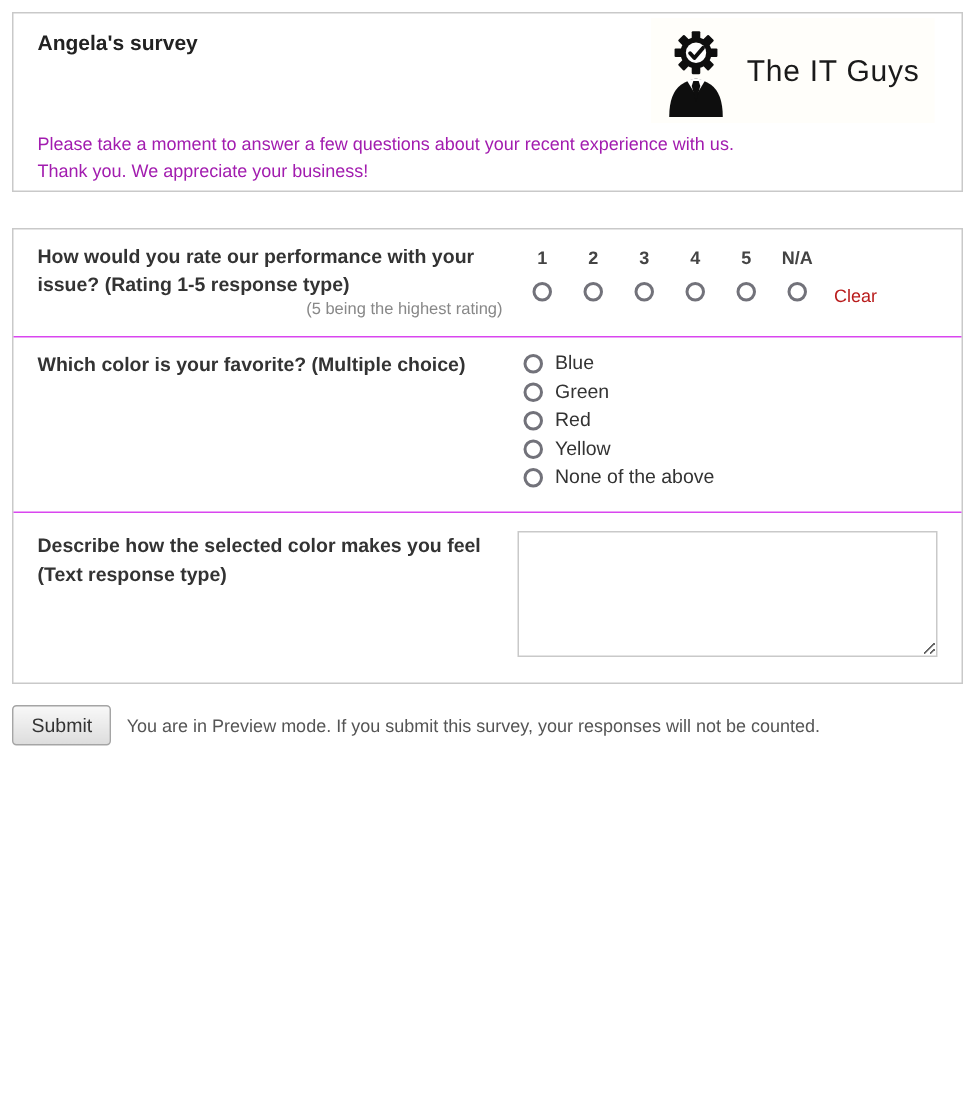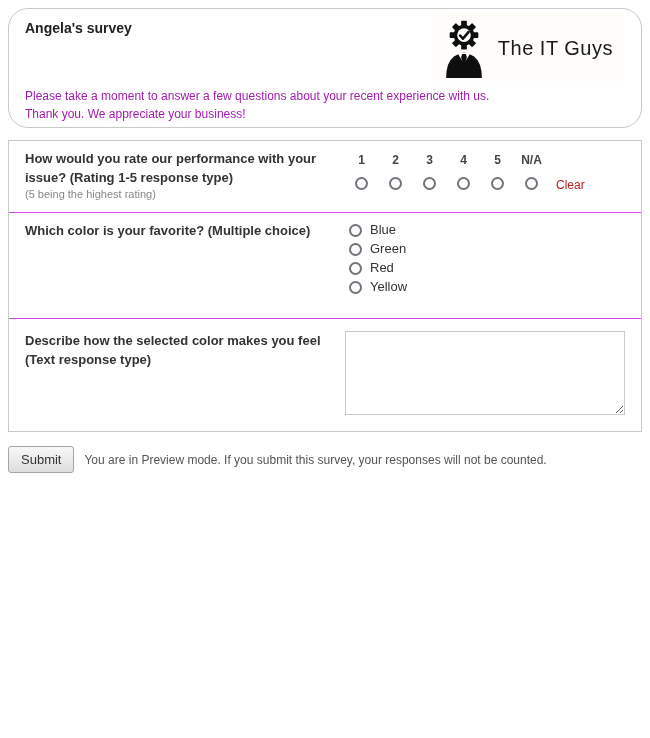--- a/index.html
+++ b/index.html
@@ -14,47 +14,46 @@
     border:1px solid #c9c9c9;
     margin:0 8px;
     background:#fff;
   }
   
   .card-header {
     margin-top:8px;
     padding:10px 16px 4px 16px;
     position:relative;
     min-height:116px;
-    border-radius:20px;
   }
   .survey-title {
     font-size:14px; font-weight:bold; color:#222; line-height:18px;
   }
   .logo-block {
     position:absolute; top:3px; right:18px;
     display:flex; align-items:center; gap:12px;
     background:#fffefa;
     padding:6px 10px 4px 8px;
   }
   .logo-icon { display:block; }
   .brand-name {
     font-size:20px; font-weight:400; color:#1a1a1a; letter-spacing:0.5px;
   }
   .intro { margin-top:50px; }
   .intro p { font-size:12px; color:#a21caf; line-height:18px; }
   
-  .card-questions { margin-top:12px; }
+  .card-questions { margin-top:24px; }
   .q-row {
     display:flex;
     padding:8px 16px 10px 16px;
   }
   .q-row + .q-row { border-top:1px solid #d946ef; }
   .q-left { width:320px; flex:none; padding-right:10px; }
   .q-label { font-size:13px; font-weight:bold; color:#333; line-height:19px; }
-  .q-note { font-size:11px; color:#888; line-height:15px; }
+  .q-note { font-size:11px; color:#888; line-height:15px;text-align:right; }
   .q-right { flex:1; }
   
   .rating-wrap { display:flex; align-items:flex-end; padding-top:4px; }
   .rate-col { width:33px; text-align:center; margin-right:1px; }
   .rate-num { font-size:12px; font-weight:bold; color:#444; margin-bottom:9px; }
   .radio {
     display:inline-block; width:13px; height:13px;
     border:2px solid #72727a; border-radius:50%;
     background:#fff; cursor:pointer;
   }
@@ -170,20 +169,24 @@
             <span class="choice-label">Green</span>
           </div>
           <div class="choice-row">
             <span class="radio"></span>
             <span class="choice-label">Red</span>
           </div>
           <div class="choice-row">
             <span class="radio"></span>
             <span class="choice-label">Yellow</span>
           </div>
+          <div class="choice-row">
+            <span class="radio"></span>
+            <span class="choice-label">None of the above</span>
+          </div>
         </div>
     </div>
   </div>
 
   <div class="q-row q-row-text" style="min-height:102px;">
     <div class="q-left">
       <div class="q-label">Describe how the selected color makes you feel (Text response type)</div>
     </div>
     <div class="q-right">
       <textarea class="text-answer" style=""></textarea>

